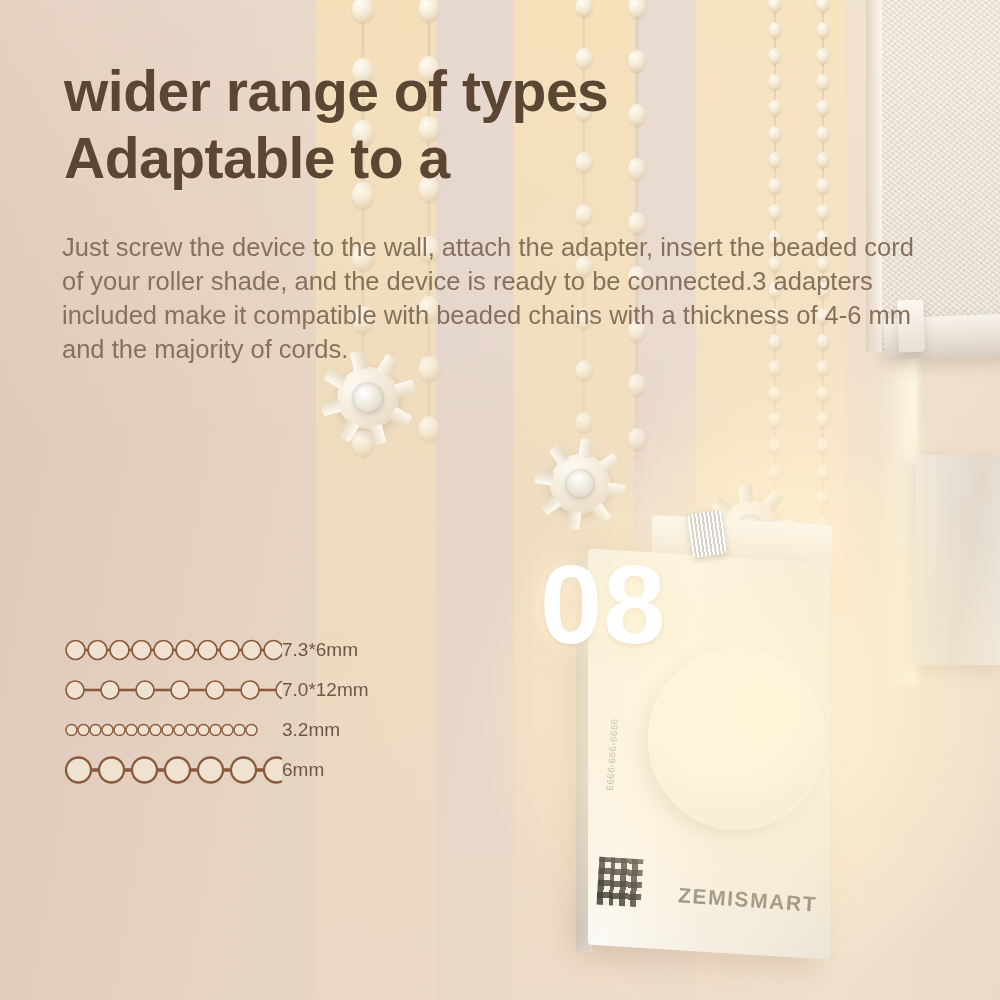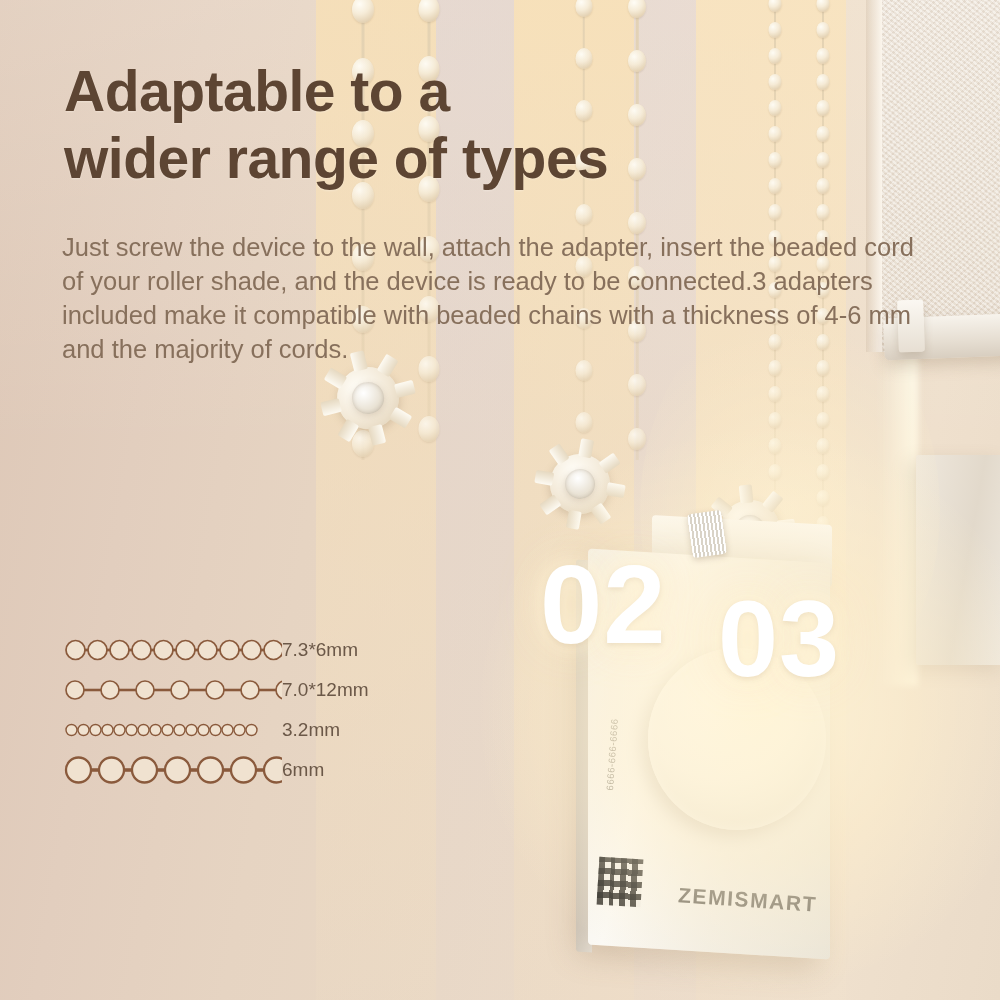--- a/index.html
+++ b/index.html
@@ -344,27 +344,26 @@
   <div class="device-body"></div>
   <div class="dial-rim"></div>
   <div class="dial"></div>
   <div class="qr"></div>
   <div class="serial">6666-666-6666</div>
   <div class="brand">ZEMISMART</div>
 
   <div class="glow glow-main"></div>
 
   <div class="headline">
+    <span>wider range of types</span>
     <span>Adaptable to a</span>
-    <span>wider range of types</span>
   </div>
   <div class="body-copy">Just screw the device to the wall, attach the adapter, insert the beaded cord of your roller shade, and the device is ready to be connected.3 adapters included make it compatible with beaded chains with a thickness of 4-6 mm and the majority of cords.</div>
 
-  <div class="step step-02">02</div>
-  <div class="step step-03">03</div>
+  <div class="step step-02">08</div>
 
   <div class="legend">
     <div id="legend-rows">
         <div class="legend-row">
           <div class="legend-art">
             <svg width="220" height="40" viewBox="0 0 220 40">
               <line x1="22" y1="20" x2="27" y2="20" stroke="#8a5a3c" stroke-width="2.7142857142857144"></line>
               <circle cx="13.5" cy="20" r="9.5" fill="#f0e2d0" stroke="#8a5a3c" stroke-width="1.7272727272727273"></circle>
               <line x1="44" y1="20" x2="49" y2="20" stroke="#8a5a3c" stroke-width="2.7142857142857144"></line>
               <circle cx="35.5" cy="20" r="9.5" fill="#f0e2d0" stroke="#8a5a3c" stroke-width="1.7272727272727273"></circle>

